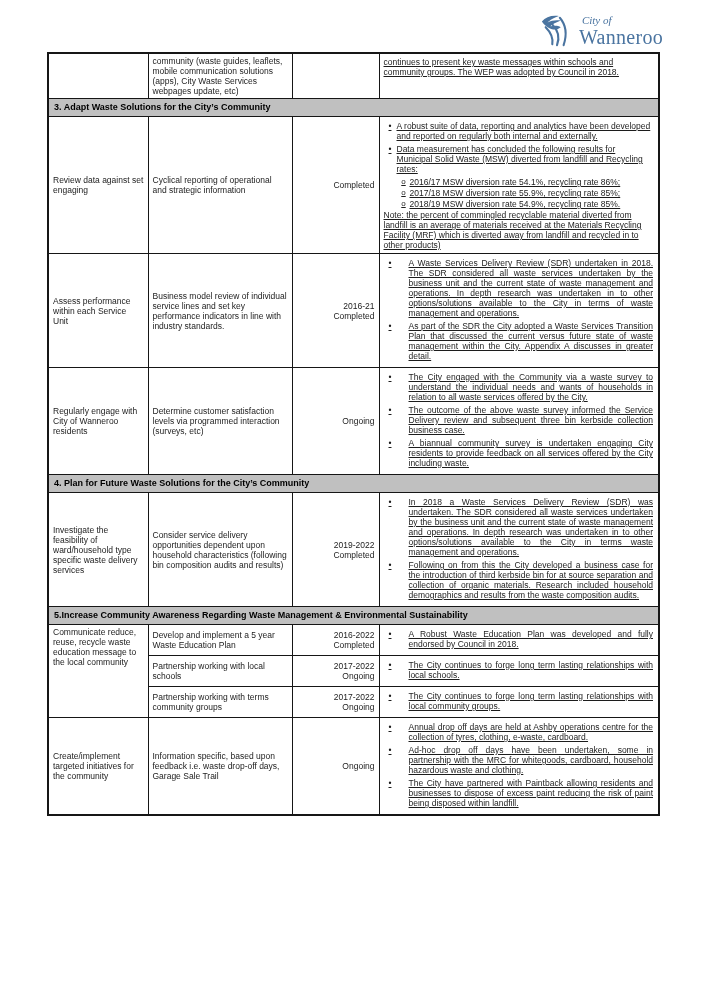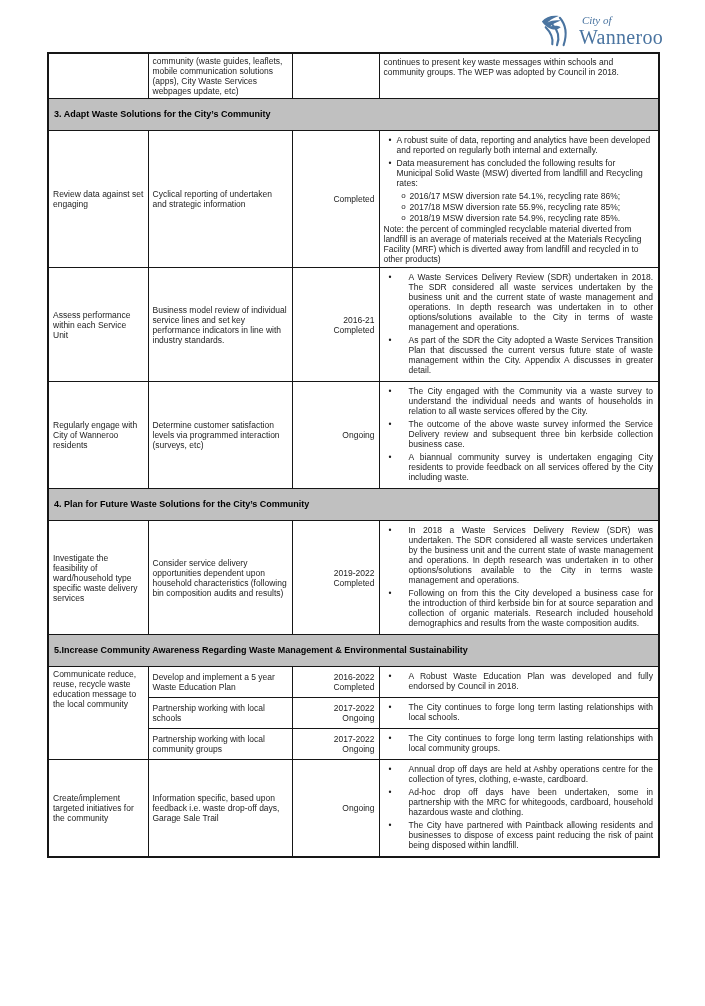--- a/index.html
+++ b/index.html
@@ -25,26 +25,26 @@
   }
   td{
     border:1.2px solid #161616;
     padding:2px 4px;
     font-size:8.5px;line-height:10px;color:#1c1c1c;
     vertical-align:middle;word-wrap:break-word;
   }
   td.section{
     background:#c0c0c0;color:#000;
     font-weight:bold;font-size:9px;line-height:11px;
-    padding:10px 5px;
+    padding:3px 5px;
   }
   td.c1{vertical-align:middle;}
   td.c2{vertical-align:middle;}
   td.st{vertical-align:middle;text-align:right;}
-  td.cm{vertical-align:top;padding:2px 5px 3px 4px;}
+  td.cm{vertical-align:top;padding:2px 5px 3px 4px;text-decoration:underline;}
   td.cm .li{display:flex;margin:2px 0 3px 0;}
   td.cm .li .mark{flex:0 0 13px;text-align:center;font-size:8.5px;}
   td.cm .li.sub{padding-left:14px;margin:0 0 1px 0;}
   td.cm .li.sub .mark{flex:0 0 12px;font-size:8px;}
   td.cm .t{flex:1;}
   td.cm .note{margin-top:1px;}
   td.cm.justify .li .t{text-align:justify;margin-left:12px;}
 
   
   .footer{
@@ -87,21 +87,21 @@
           <td class="st"></td>
           <td class="cm">
             <div class="t note">continues to present key waste messages within schools and community groups. The WEP was adopted by Council in 2018.</div>
           </td>
         </tr>
         <tr>
           <td colspan="4" class="section">3. Adapt Waste Solutions for the City’s Community</td>
         </tr>
         <tr>
           <td class="c1">Review data against set engaging</td>
-          <td class="c2">Cyclical reporting of undertaken and strategic information</td>
+          <td class="c2">Cyclical reporting of operational and strategic information</td>
           <td class="st">
             <div>Completed</div>
           </td>
           <td class="cm">
             <div class="li">
               <span class="mark">•</span>
               <div class="t">A robust suite of data, reporting and analytics have been developed and reported on regularly both internal and externally.</div>
             </div>
             <div class="li">
               <span class="mark">•</span>
@@ -206,21 +206,21 @@
             <div>Ongoing</div>
           </td>
           <td class="cm justify">
             <div class="li">
               <span class="mark">•</span>
               <div class="t">The City continues to forge long term lasting relationships with local schools.</div>
             </div>
           </td>
         </tr>
         <tr>
-          <td class="c2">Partnership working with local community groups</td>
+          <td class="c2">Partnership working with terms community groups</td>
           <td class="st">
             <div>2017-2022</div>
             <div>Ongoing</div>
           </td>
           <td class="cm justify">
             <div class="li">
               <span class="mark">•</span>
               <div class="t">The City continues to forge long term lasting relationships with local community groups.</div>
             </div>
           </td>

